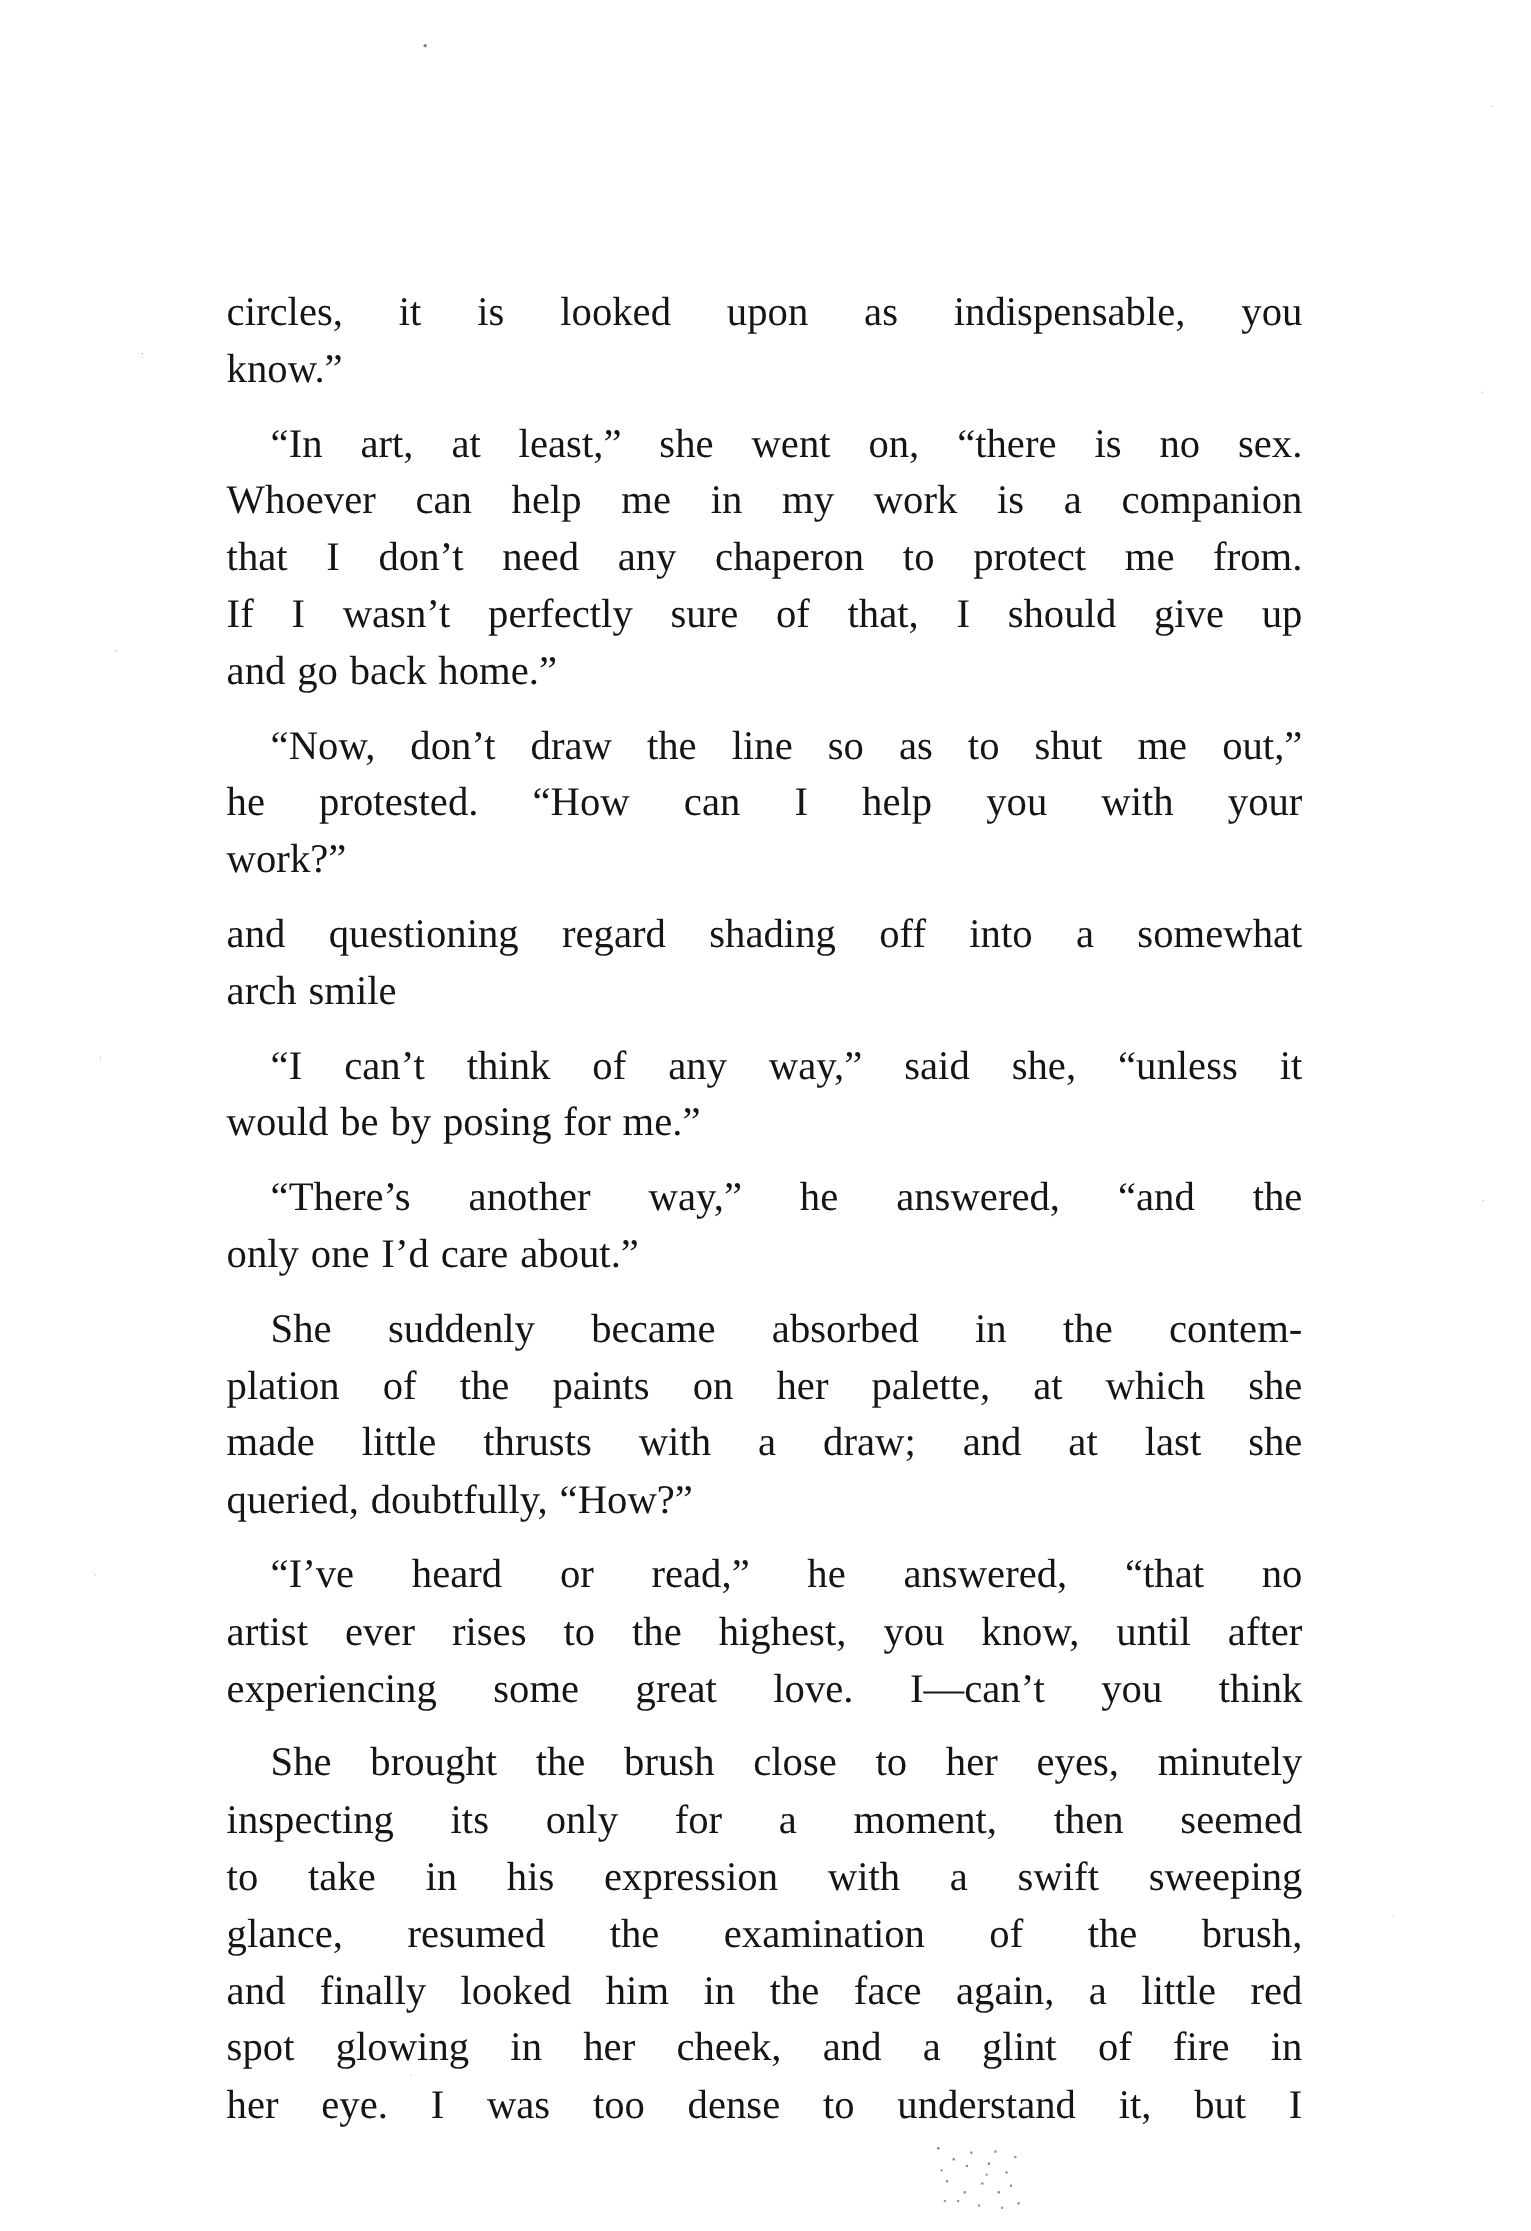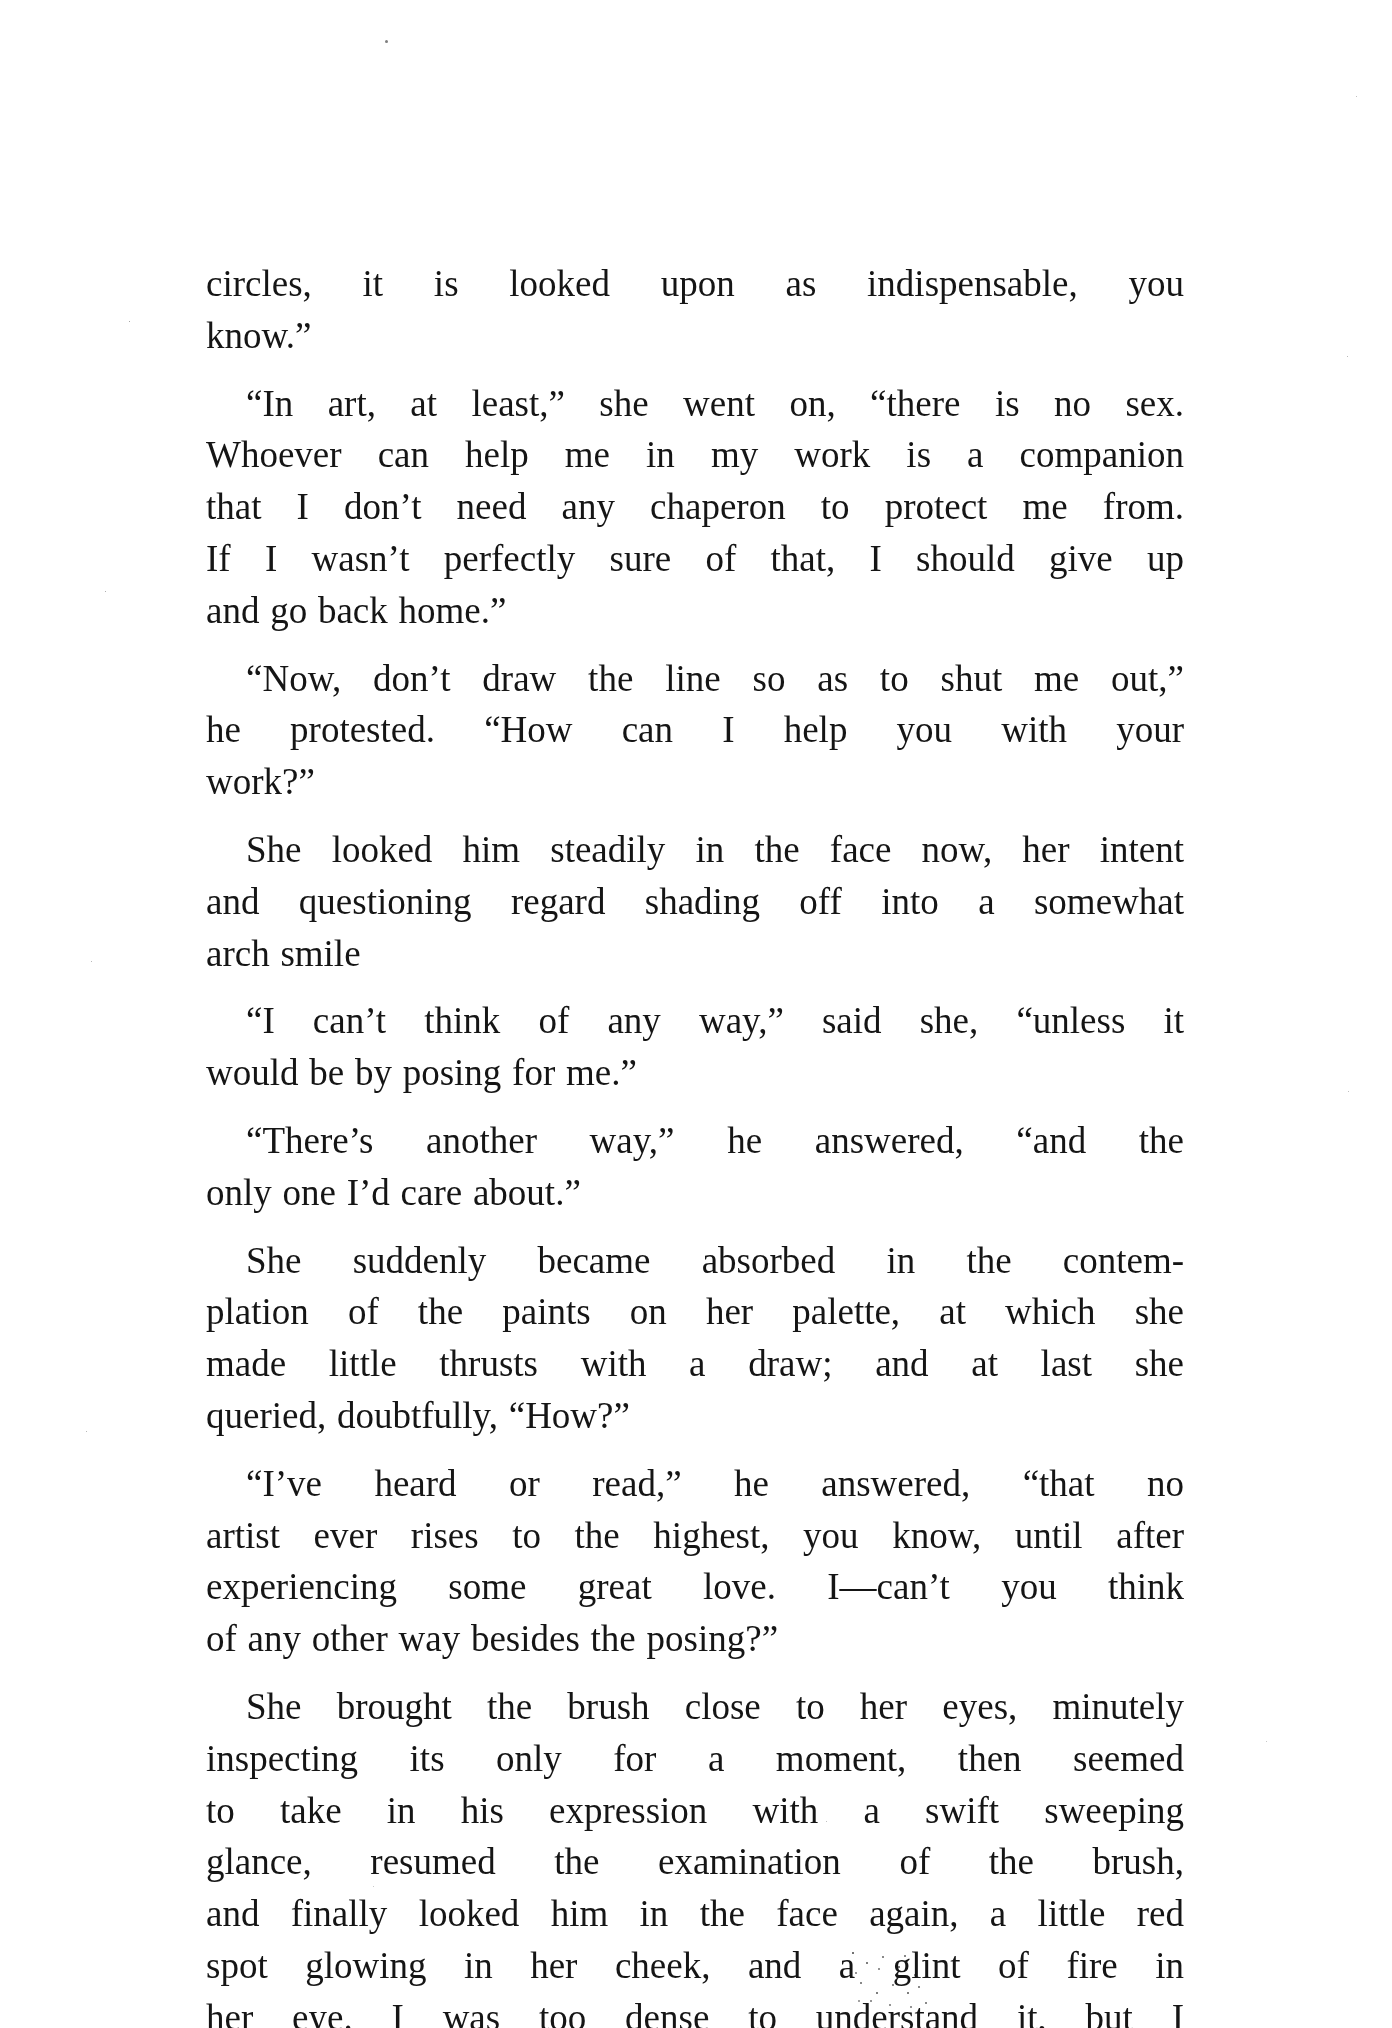--- a/index.html
+++ b/index.html
@@ -131,21 +131,20 @@
       <div class="line">and go back home.”</div>
     </div>
 
     <div class="para">
       <div class="line j ind">“Now, don’t draw the line so as to shut me out,”</div>
       <div class="line j">he protested.  “How can I help you with your</div>
       <div class="line">work?”</div>
     </div>
 
     <div class="para">
-      <div class="line j ind">She looked him steadily in the face now, her intent</div>
       <div class="line j">and questioning regard shading off into a somewhat</div>
       <div class="line">arch smile</div>
     </div>
 
     <div class="para">
       <div class="line j ind">“I can’t think of any way,” said she, “unless it</div>
       <div class="line">would be by posing for me.”</div>
     </div>
 
     <div class="para">
@@ -157,21 +156,20 @@
       <div class="line j ind">She suddenly became absorbed in the contem-</div>
       <div class="line j">plation of the paints on her palette, at which she</div>
       <div class="line j">made little thrusts with a draw; and at last she</div>
       <div class="line">queried, doubtfully, “How?”</div>
     </div>
 
     <div class="para">
       <div class="line j ind">“I’ve heard or read,” he answered, “that no</div>
       <div class="line j">artist ever rises to the highest, you know, until after</div>
       <div class="line j">experiencing some great love.  I—can’t you think</div>
-      <div class="line">of any other way besides the posing?”</div>
     </div>
 
     <div class="para">
       <div class="line j ind">She brought the brush close to her eyes, minutely</div>
       <div class="line j">inspecting its only for a moment, then seemed</div>
       <div class="line j">to take in his expression with a swift sweeping</div>
       <div class="line j">glance, resumed the examination of the brush,</div>
       <div class="line j">and finally looked him in the face again, a little red</div>
       <div class="line j">spot glowing in her cheek, and a glint of fire in</div>
       <div class="line j">her eye.  I was too dense to understand it, but I</div>

